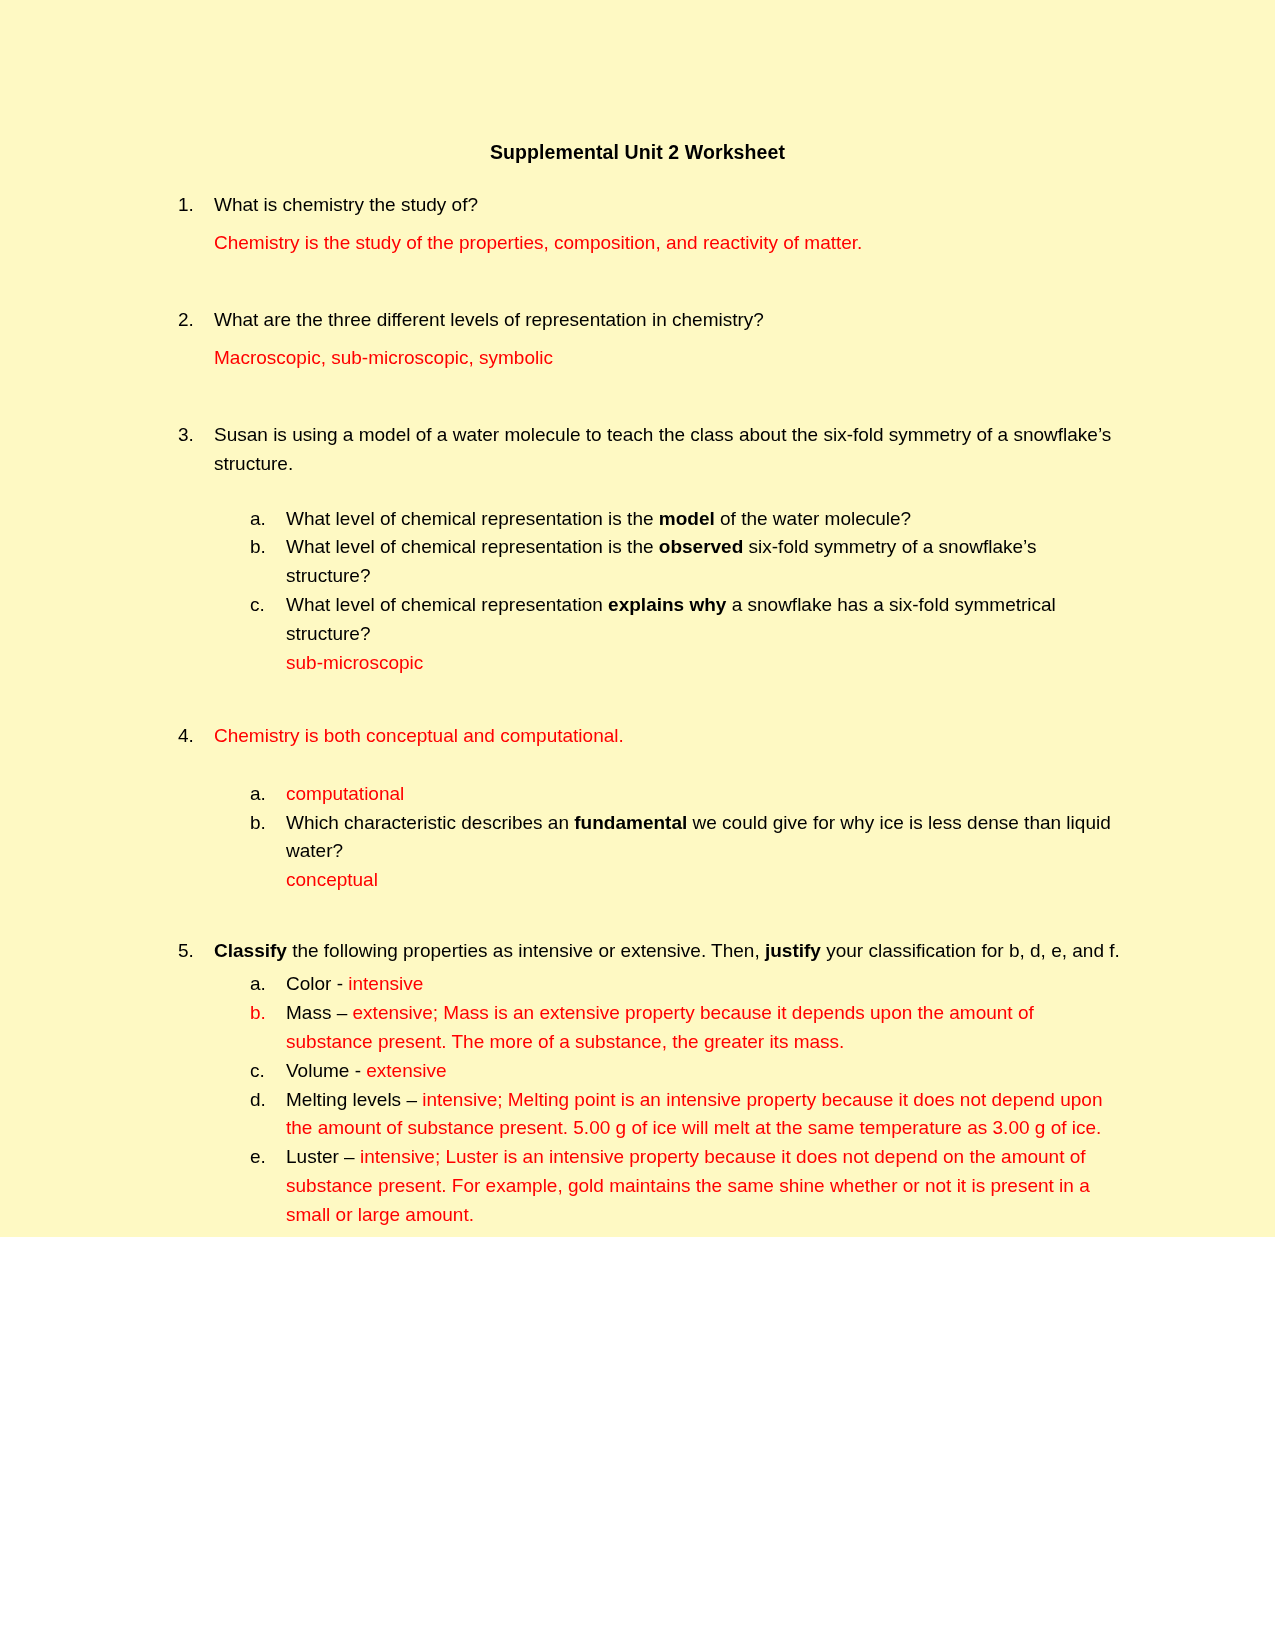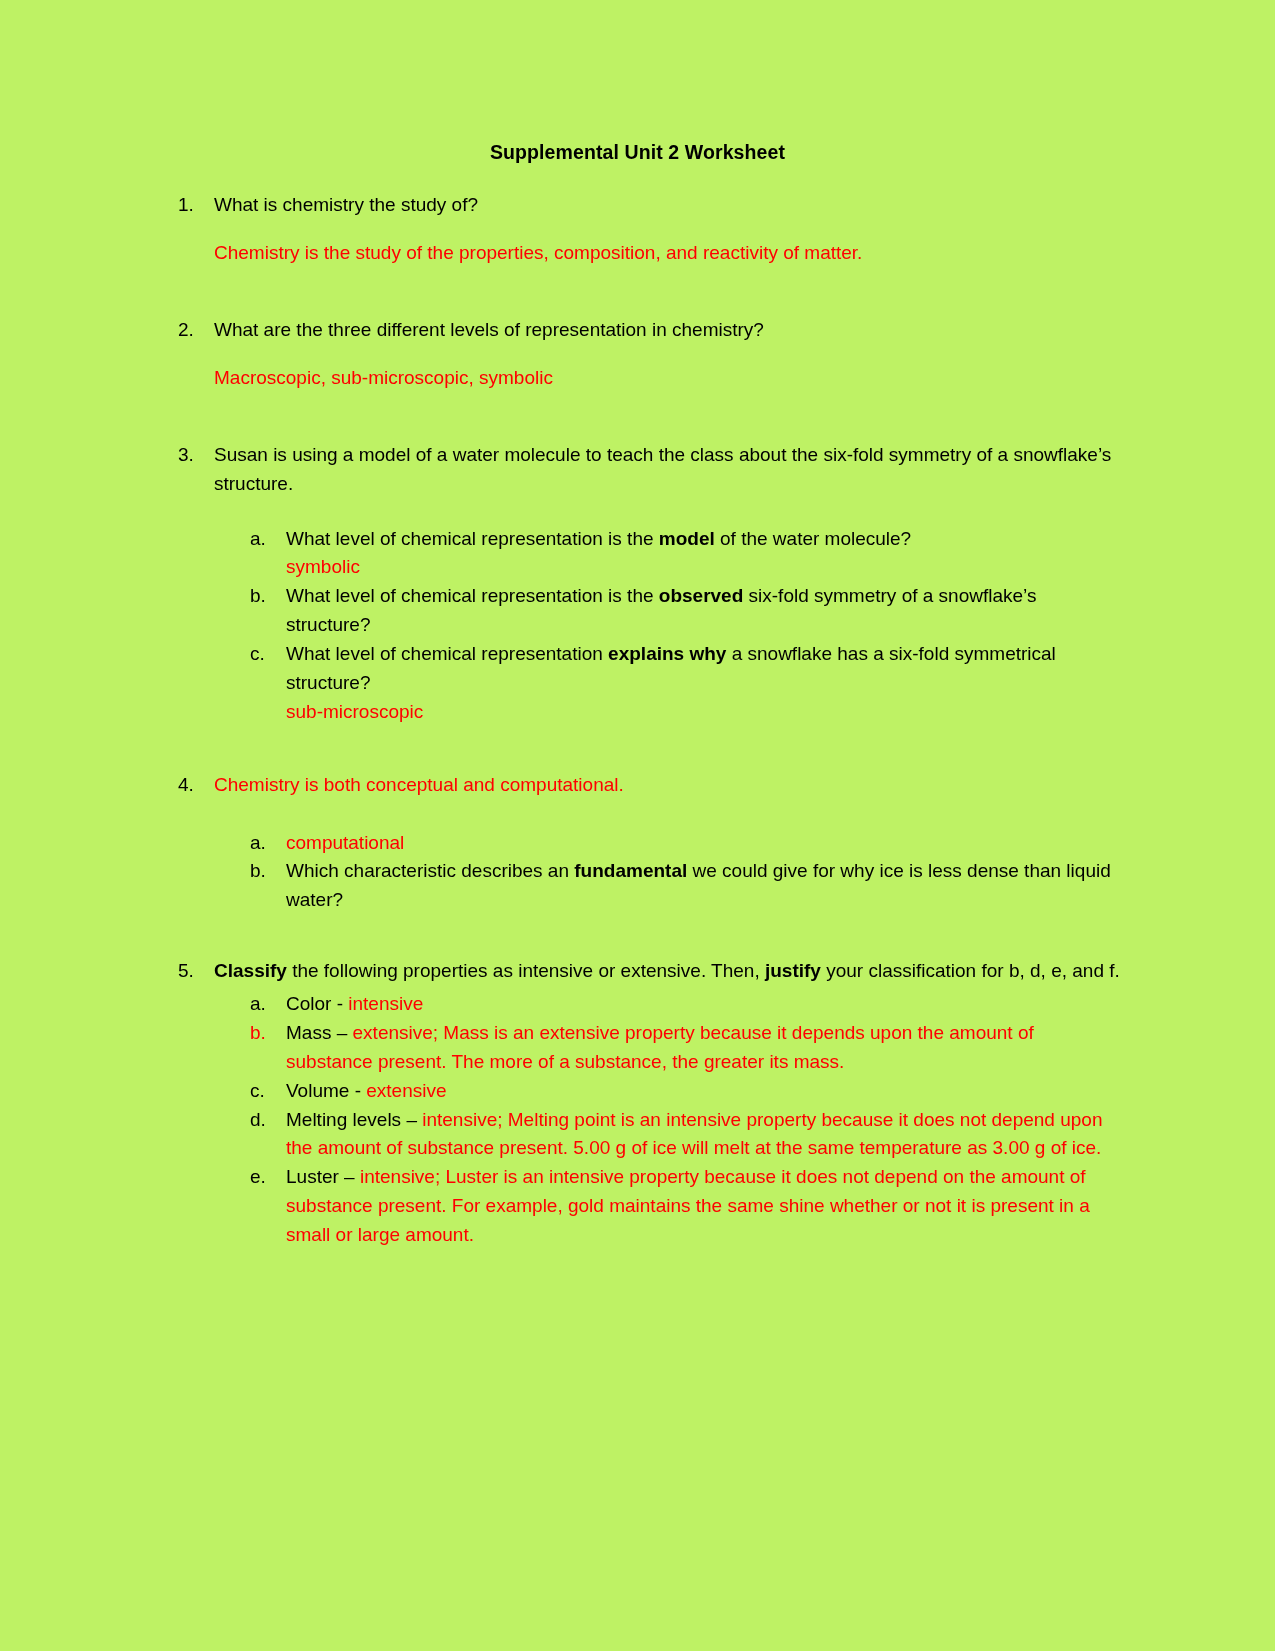--- a/index.html
+++ b/index.html
@@ -11,24 +11,24 @@
     width: 1275px;
     height: 1651px;
     font-family: "Liberation Sans", sans-serif;
     color: #000000;
     -webkit-font-smoothing: antialiased;
   }
 
   .page {
     position: relative;
     width: 1275px;
-    height: 1651px;
+    height: 1237px;
     box-sizing: border-box;
     padding: 140px 150px 0 178px;
-    background: #bef264;
+    background: #fef9c3;
   }
 
   .doc-title {
     text-align: center;
     font-weight: bold;
     font-size: 19.5px;
     line-height: 1.3;
     margin: 0 0 26px 0;
     letter-spacing: 0.1px;
     
@@ -61,21 +61,21 @@
     line-height: 1.52;
   }
   .answer {
     display: block;
     color: #ff0000;
     font-size: 19px;
     line-height: 1.52;
   }
 
   
-  .gap-after-q { margin-top: 19px; }
+  .gap-after-q { margin-top: 9px; }
   .block-gap   { margin-bottom: 48px; }
   .block-gap-sm{ margin-bottom: 30px; }
 
   
   ol.sub-list {
     list-style: none;
     margin: 0;
     padding: 0;
   }
   ol.sub-list > li {
@@ -123,21 +123,20 @@
     </li>
 
     <li class="block-gap-sm">
       <span class="marker">3.</span>
       <span class="q-text">Susan is using a model of a water molecule to teach the class about the six-fold symmetry of a snowflake’s structure.</span>
 
       <ol class="sub-list" style="margin-top:26px;">
         <li>
           <span class="marker">a.</span>
           <span class="q-text"><span>What level of chemical representation is the </span><b>model</b><span> of the water molecule?</span></span>
-          <span class="answer">symbolic</span>
         </li>
         <li>
           <span class="marker">b.</span>
           <span class="q-text"><span>What level of chemical representation is the </span><b>observed</b><span> six-fold symmetry of a snowflake’s structure?</span></span>
         </li>
         <li>
           <span class="marker">c.</span>
           <span class="q-text"><span>What level of chemical representation </span><b>explains why</b><span> a snowflake has a six-fold symmetrical structure?</span></span>
           <span class="answer">sub-microscopic</span>
         </li>
@@ -149,20 +148,21 @@
       <span class="answer gap-after-q">Chemistry is both conceptual and computational.</span>
 
       <ol class="sub-list" style="margin-top:29px;">
         <li>
           <span class="marker">a.</span>
           <span class="answer">computational</span>
         </li>
         <li>
           <span class="marker">b.</span>
           <span class="q-text"><span>Which characteristic describes an </span><b>fundamental</b><span> we could give for why ice is less dense than liquid water?</span></span>
+          <span class="answer">conceptual</span>
         </li>
       </ol>
     </li>
 
     <li style="margin-top:42px;">
       <span class="marker">5.</span>
       <span class="q-text"><b>Classify</b><span> the following properties as intensive or extensive. Then, </span><b>justify</b><span> your classification for b, d, e, and f.</span></span>
 
       <ol class="sub-list tight" style="margin-top:4px;">
         <li>

